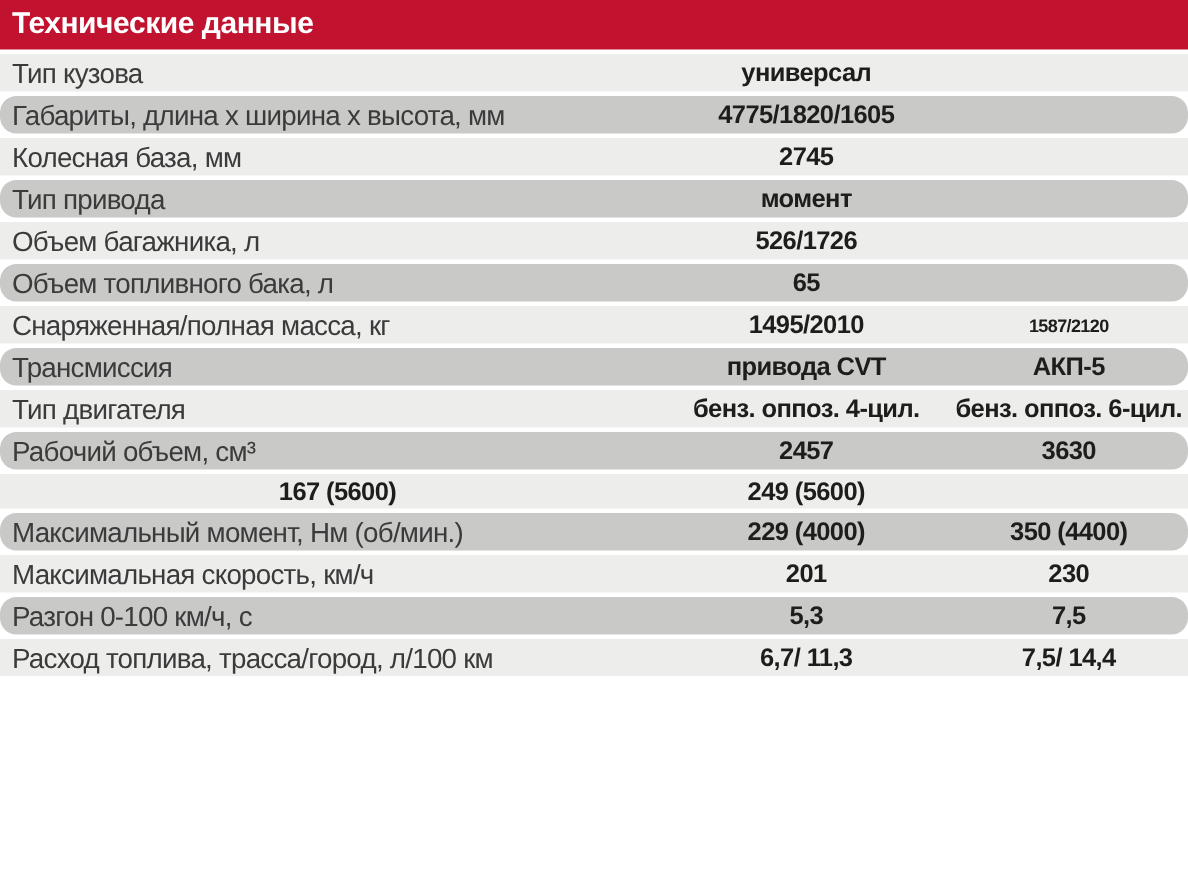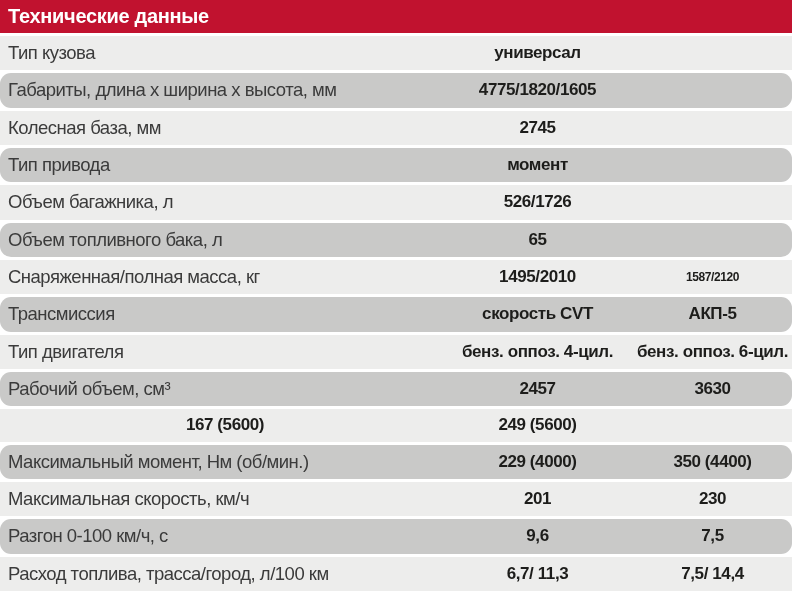--- a/index.html
+++ b/index.html
@@ -2,21 +2,21 @@
 <html lang="ru"><head>
 <meta charset="utf-8">
 <style>
   html, body {
     margin: 0;
     padding: 0;
     background: #ffffff;
   }
   .spec-table {
     width: 792px;
-    height: 591px;
+    height: 451px;
     display: flex;
     flex-direction: column;
     gap: 3px;
     background: #ffffff;
     font-family: "Liberation Sans", "DejaVu Sans", sans-serif;
     overflow: hidden;
     box-sizing: border-box;
   }
   .header-bar {
     flex: 0 0 33px;
@@ -108,21 +108,21 @@
   </div>
 
   <div class="row light">
     <div class="cell label">Снаряженная/полная масса, кг</div>
     <div class="cell value">1495/2010</div>
     <div class="cell value small">1587/2120</div>
   </div>
 
   <div class="row dark">
     <div class="cell label">Трансмиссия</div>
-    <div class="cell value">скорость CVT</div>
+    <div class="cell value">привода CVT</div>
     <div class="cell value">АКП-5</div>
   </div>
 
   <div class="row light">
     <div class="cell label">Тип двигателя</div>
     <div class="cell value">бенз. оппоз. 4-цил.</div>
     <div class="cell value">бенз. оппоз. 6-цил.</div>
   </div>
 
   <div class="row dark">
@@ -143,21 +143,21 @@
   </div>
 
   <div class="row light">
     <div class="cell label">Максимальная скорость, км/ч</div>
     <div class="cell value">201</div>
     <div class="cell value">230</div>
   </div>
 
   <div class="row dark">
     <div class="cell label">Разгон 0-100 км/ч, с</div>
-    <div class="cell value">9,6</div>
+    <div class="cell value">5,3</div>
     <div class="cell value">7,5</div>
   </div>
 
   <div class="row light">
     <div class="cell label">Расход топлива, трасса/город, л/100 км</div>
     <div class="cell value">6,7/ 11,3</div>
     <div class="cell value">7,5/ 14,4</div>
   </div>
 
 </div>

